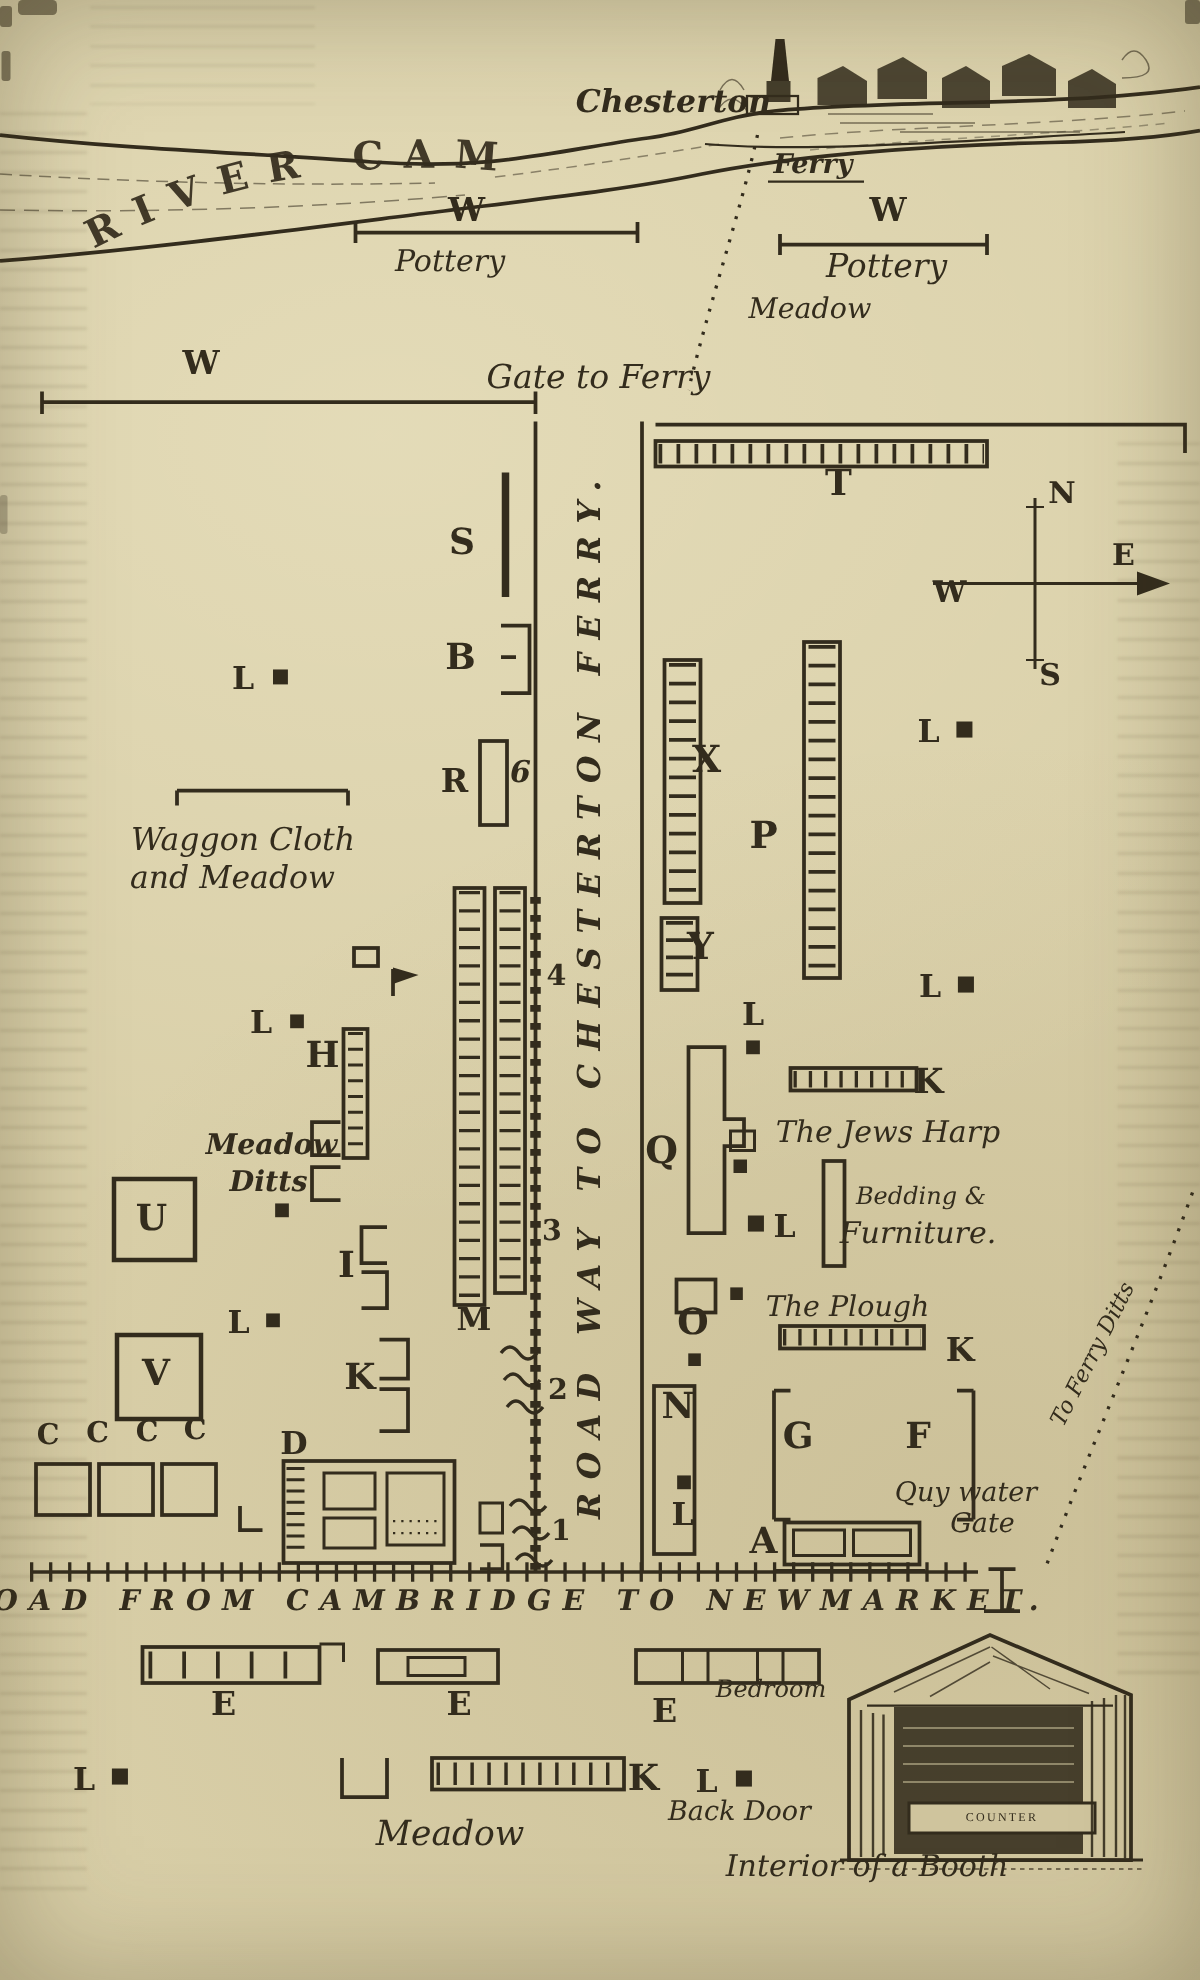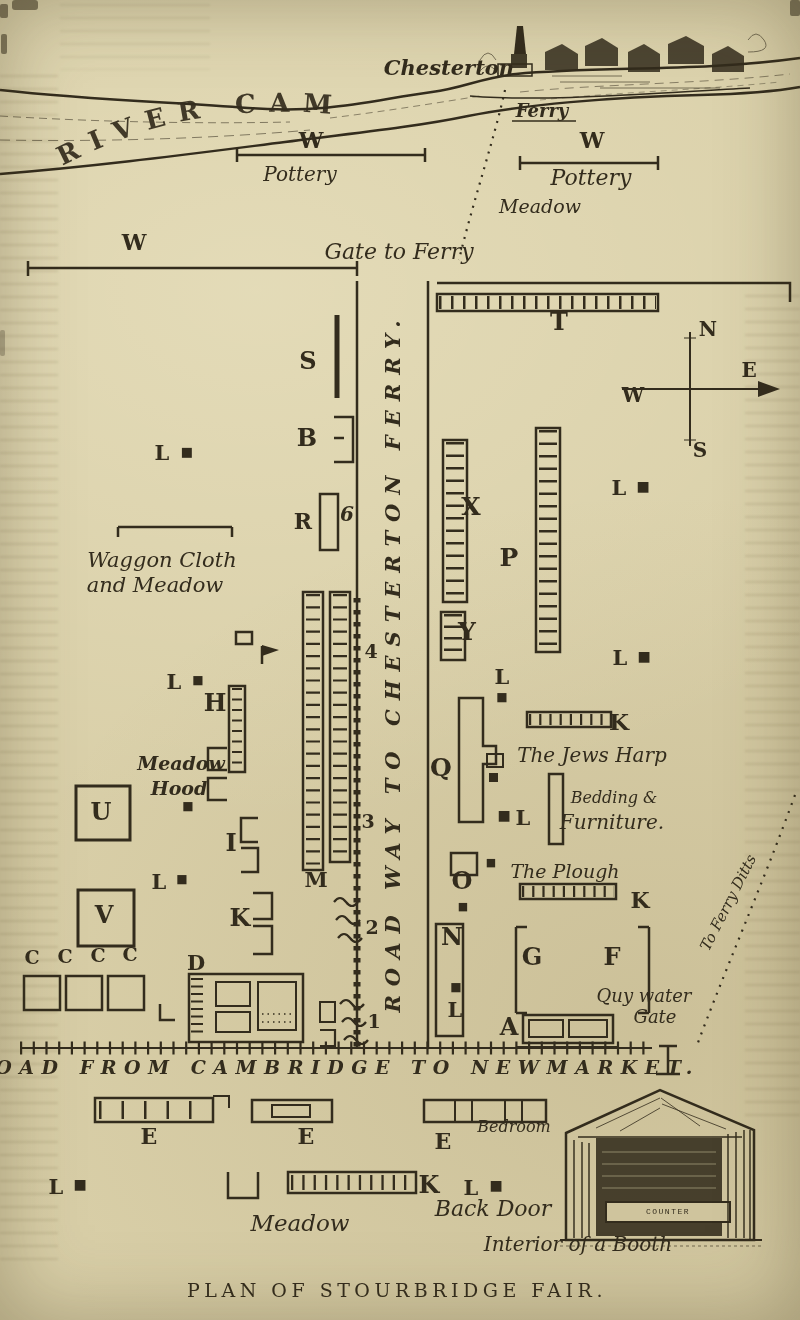--- a/index.html
+++ b/index.html
@@ -25,21 +25,21 @@
     position:absolute;transform:translate(-50%,-50%);
     font-family:"DejaVu Serif","DejaVu Sans",serif;font-weight:bold;line-height:1;
   }
   .bleed{
     position:absolute;pointer-events:none;
     background:repeating-linear-gradient(180deg, rgba(92,78,48,.13) 0 2px, transparent 2px 13px);
     filter:blur(1px);
   }
   .caption{letter-spacing:4.5px;}
   .roadcam{letter-spacing:7.5px;}
-  .counter-lbl{letter-spacing:1.5px;font-family:Liberation Mono, monospace;}
+  .counter-lbl{letter-spacing:1.5px;font-family:Liberation Serif, serif;}
 </style>
 </head>
 <body>
 
 <div class="page">
 
   <div class="bleed" style="left:0;top:75px;width:58px;height:1185px;"></div>
   <div class="bleed" style="left:745px;top:295px;width:55px;height:830px;"></div>
   <div class="bleed" style="left:60px;top:4px;width:150px;height:66px;opacity:.7;"></div>
 
@@ -293,35 +293,34 @@
   <div class="lbl it" style="left:540px;top:207px;font-size:19px;">Meadow</div>
   <div class="lbl bold" style="left:134px;top:243px;font-size:22px;">W</div>
   <div class="lbl it" style="left:399px;top:252px;font-size:22px;">Gate to Ferry</div>
 
   <div class="lbl it bold rot-road" style="left:393px;top:662px;font-size:21px;">ROAD WAY TO CHESTERTON FERRY.</div>
   <div class="lbl it bold roadcam" style="left:336px;top:1068px;font-size:19px;">ROAD FROM CAMBRIDGE TO NEWMARKET.</div>
 
   <div class="lbl it" style="left:162px;top:560px;font-size:21px;">Waggon Cloth</div>
   <div class="lbl it" style="left:155px;top:585px;font-size:21px;">and Meadow</div>
   <div class="lbl it bold" style="left:181px;top:764px;font-size:19px;">Meadow</div>
-  <div class="lbl it bold" style="left:179px;top:789px;font-size:19px;">Hood</div>
+  <div class="lbl it bold" style="left:179px;top:789px;font-size:19px;">Ditts</div>
   <div class="lbl it" style="left:592px;top:755px;font-size:20px;">The Jews Harp</div>
   <div class="lbl it" style="left:614px;top:798px;font-size:16px;">Bedding &amp;</div>
   <div class="lbl it" style="left:612px;top:822px;font-size:20px;">Furniture.</div>
   <div class="lbl it" style="left:565px;top:872px;font-size:19px;">The Plough</div>
   <div class="lbl it" style="left:644px;top:996px;font-size:18px;">Quy water</div>
   <div class="lbl it" style="left:655px;top:1017px;font-size:18px;">Gate</div>
   <div class="lbl it rot-ditts" style="left:729px;top:903px;font-size:15px;">To Ferry Ditts</div>
 
   <div class="lbl bold" style="left:708px;top:329px;font-size:20px;">N</div>
   <div class="lbl bold" style="left:749px;top:370px;font-size:20px;">E</div>
   <div class="lbl bold" style="left:700px;top:450px;font-size:20px;">S</div>
   <div class="lbl bold" style="left:633px;top:395px;font-size:20px;">W</div>
 
   <div class="lbl it" style="left:514px;top:1127px;font-size:16px;">Bedroom</div>
-  <div class="lbl it" style="left:493px;top:1209px;font-size:22px;">Back Door</div>
+  <div class="lbl it" style="left:493px;top:1209px;font-size:18px;">Back Door</div>
   <div class="lbl it" style="left:300px;top:1223px;font-size:23px;">Meadow</div>
   <div class="lbl it" style="left:578px;top:1244px;font-size:20px;">Interior of a Booth</div>
   <div class="lbl counter-lbl" style="left:668px;top:1212px;font-size:8px;">COUNTER</div>
 
-  <div class="lbl caption" style="left:397px;top:1291px;font-size:19px;">PLAN OF STOURBRIDGE FAIR.</div>
 
 </div>
 
 </body></html>

